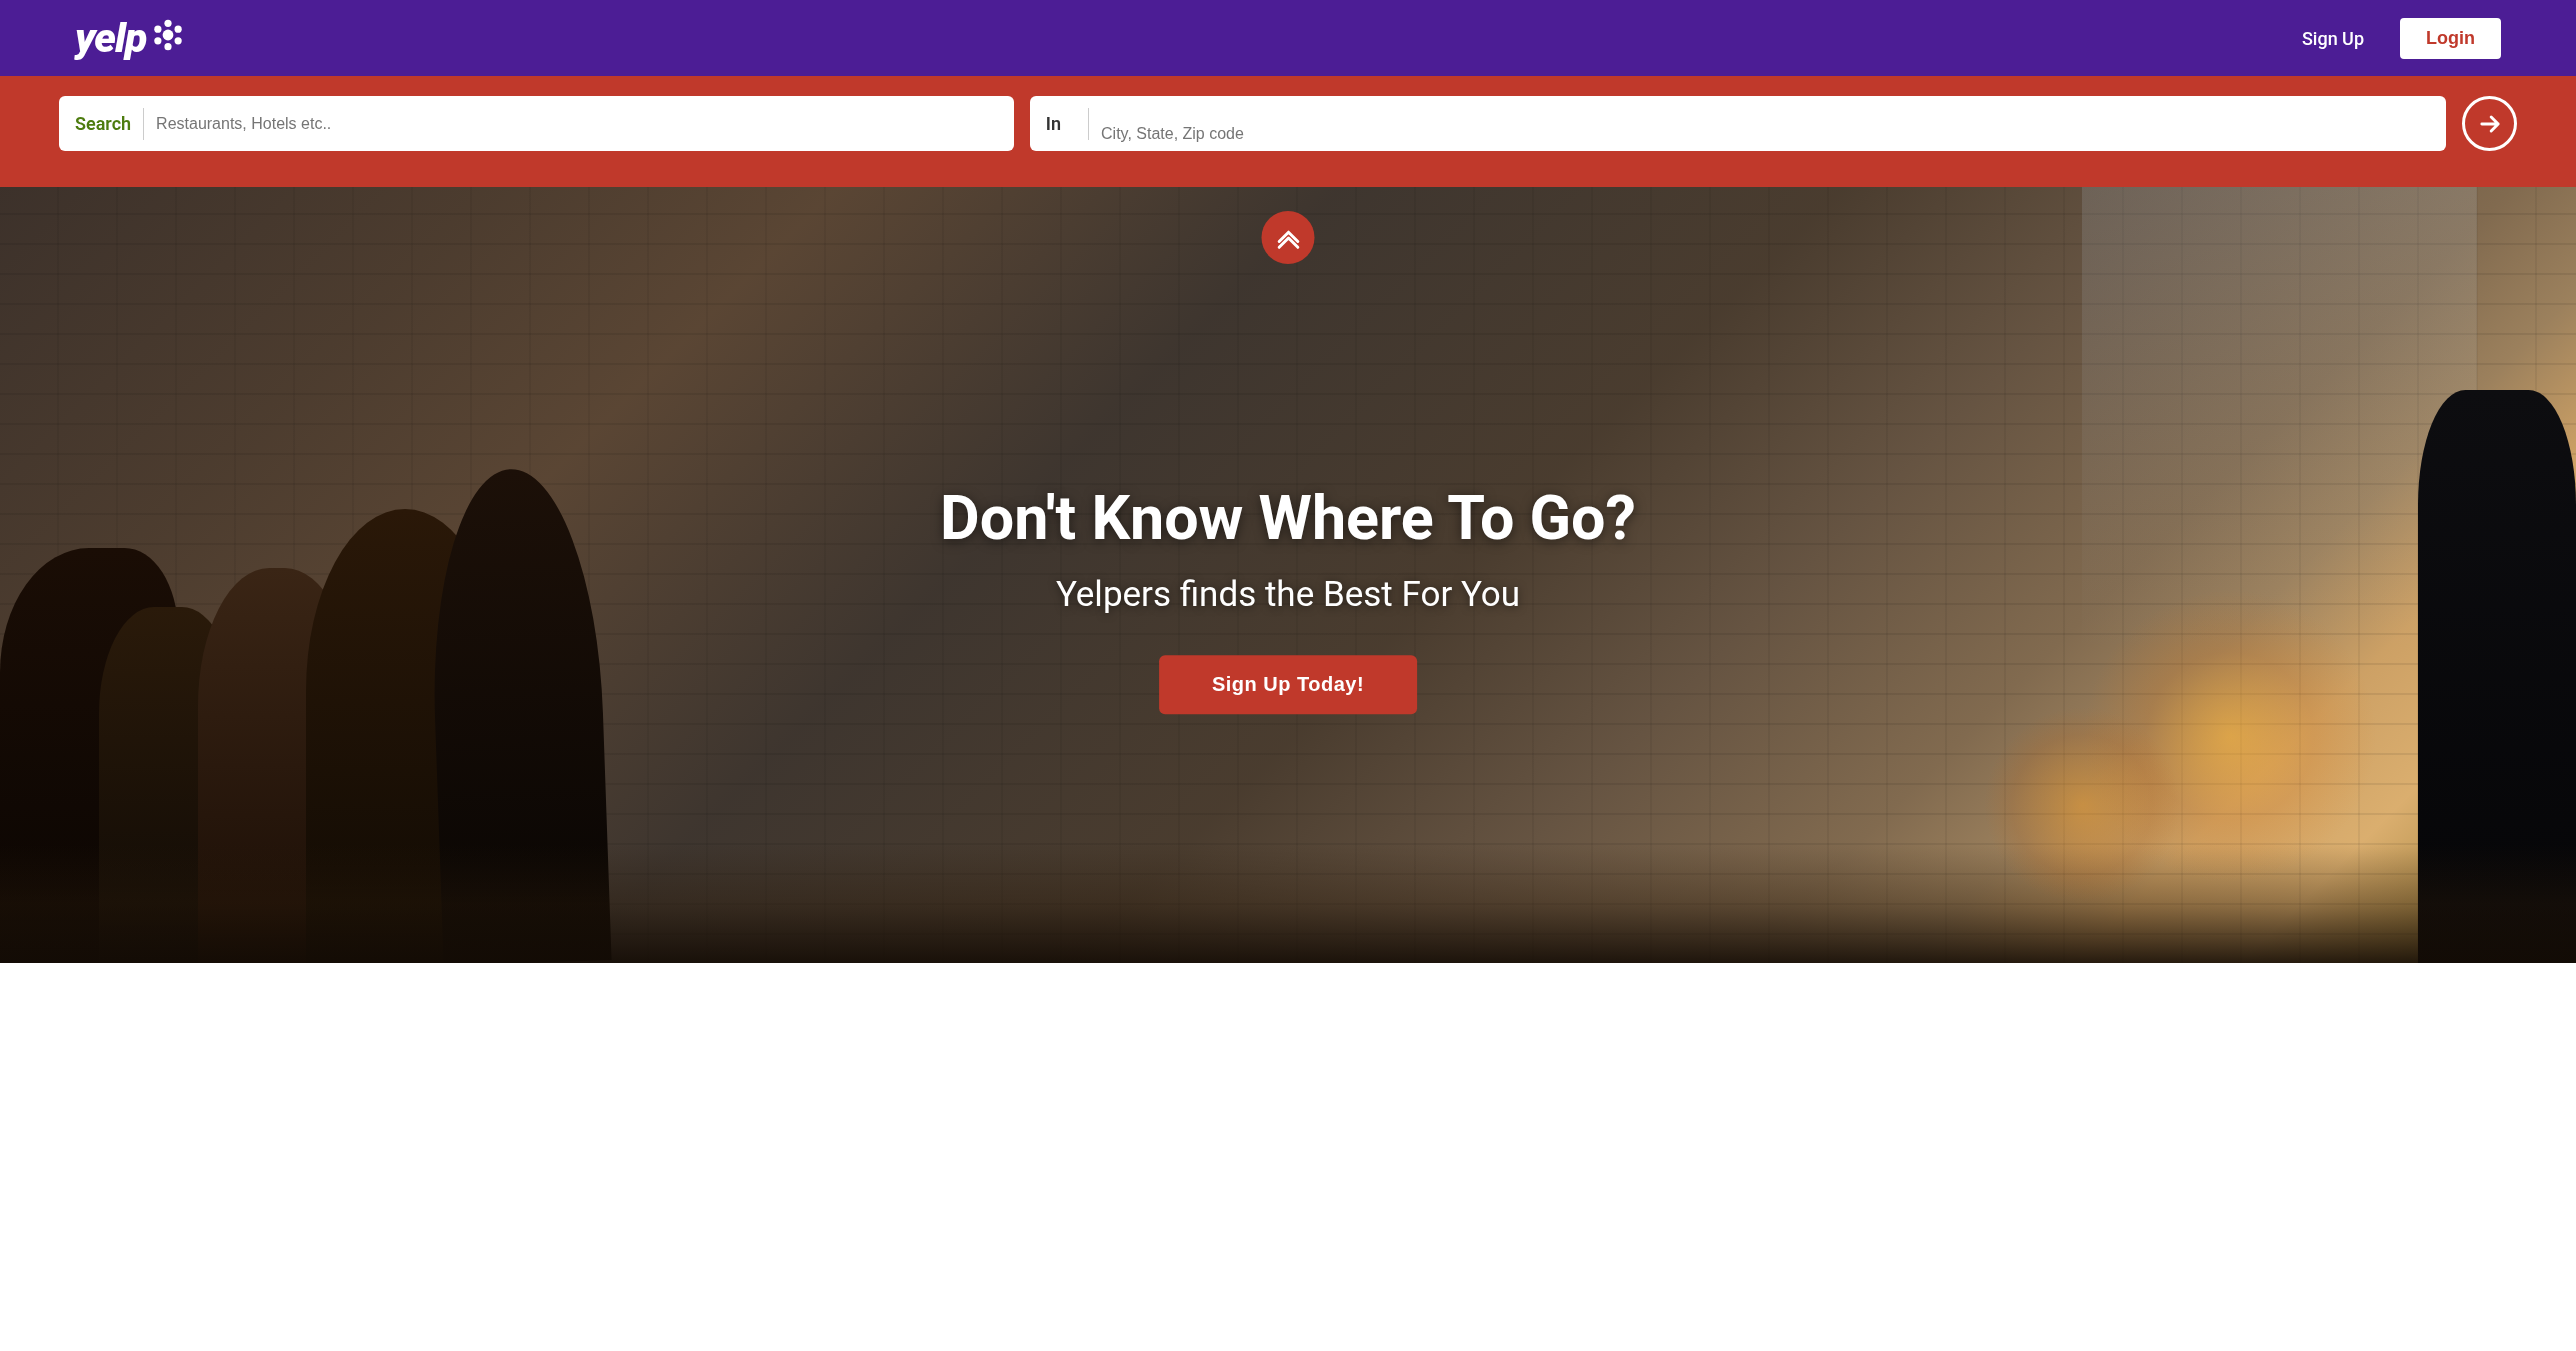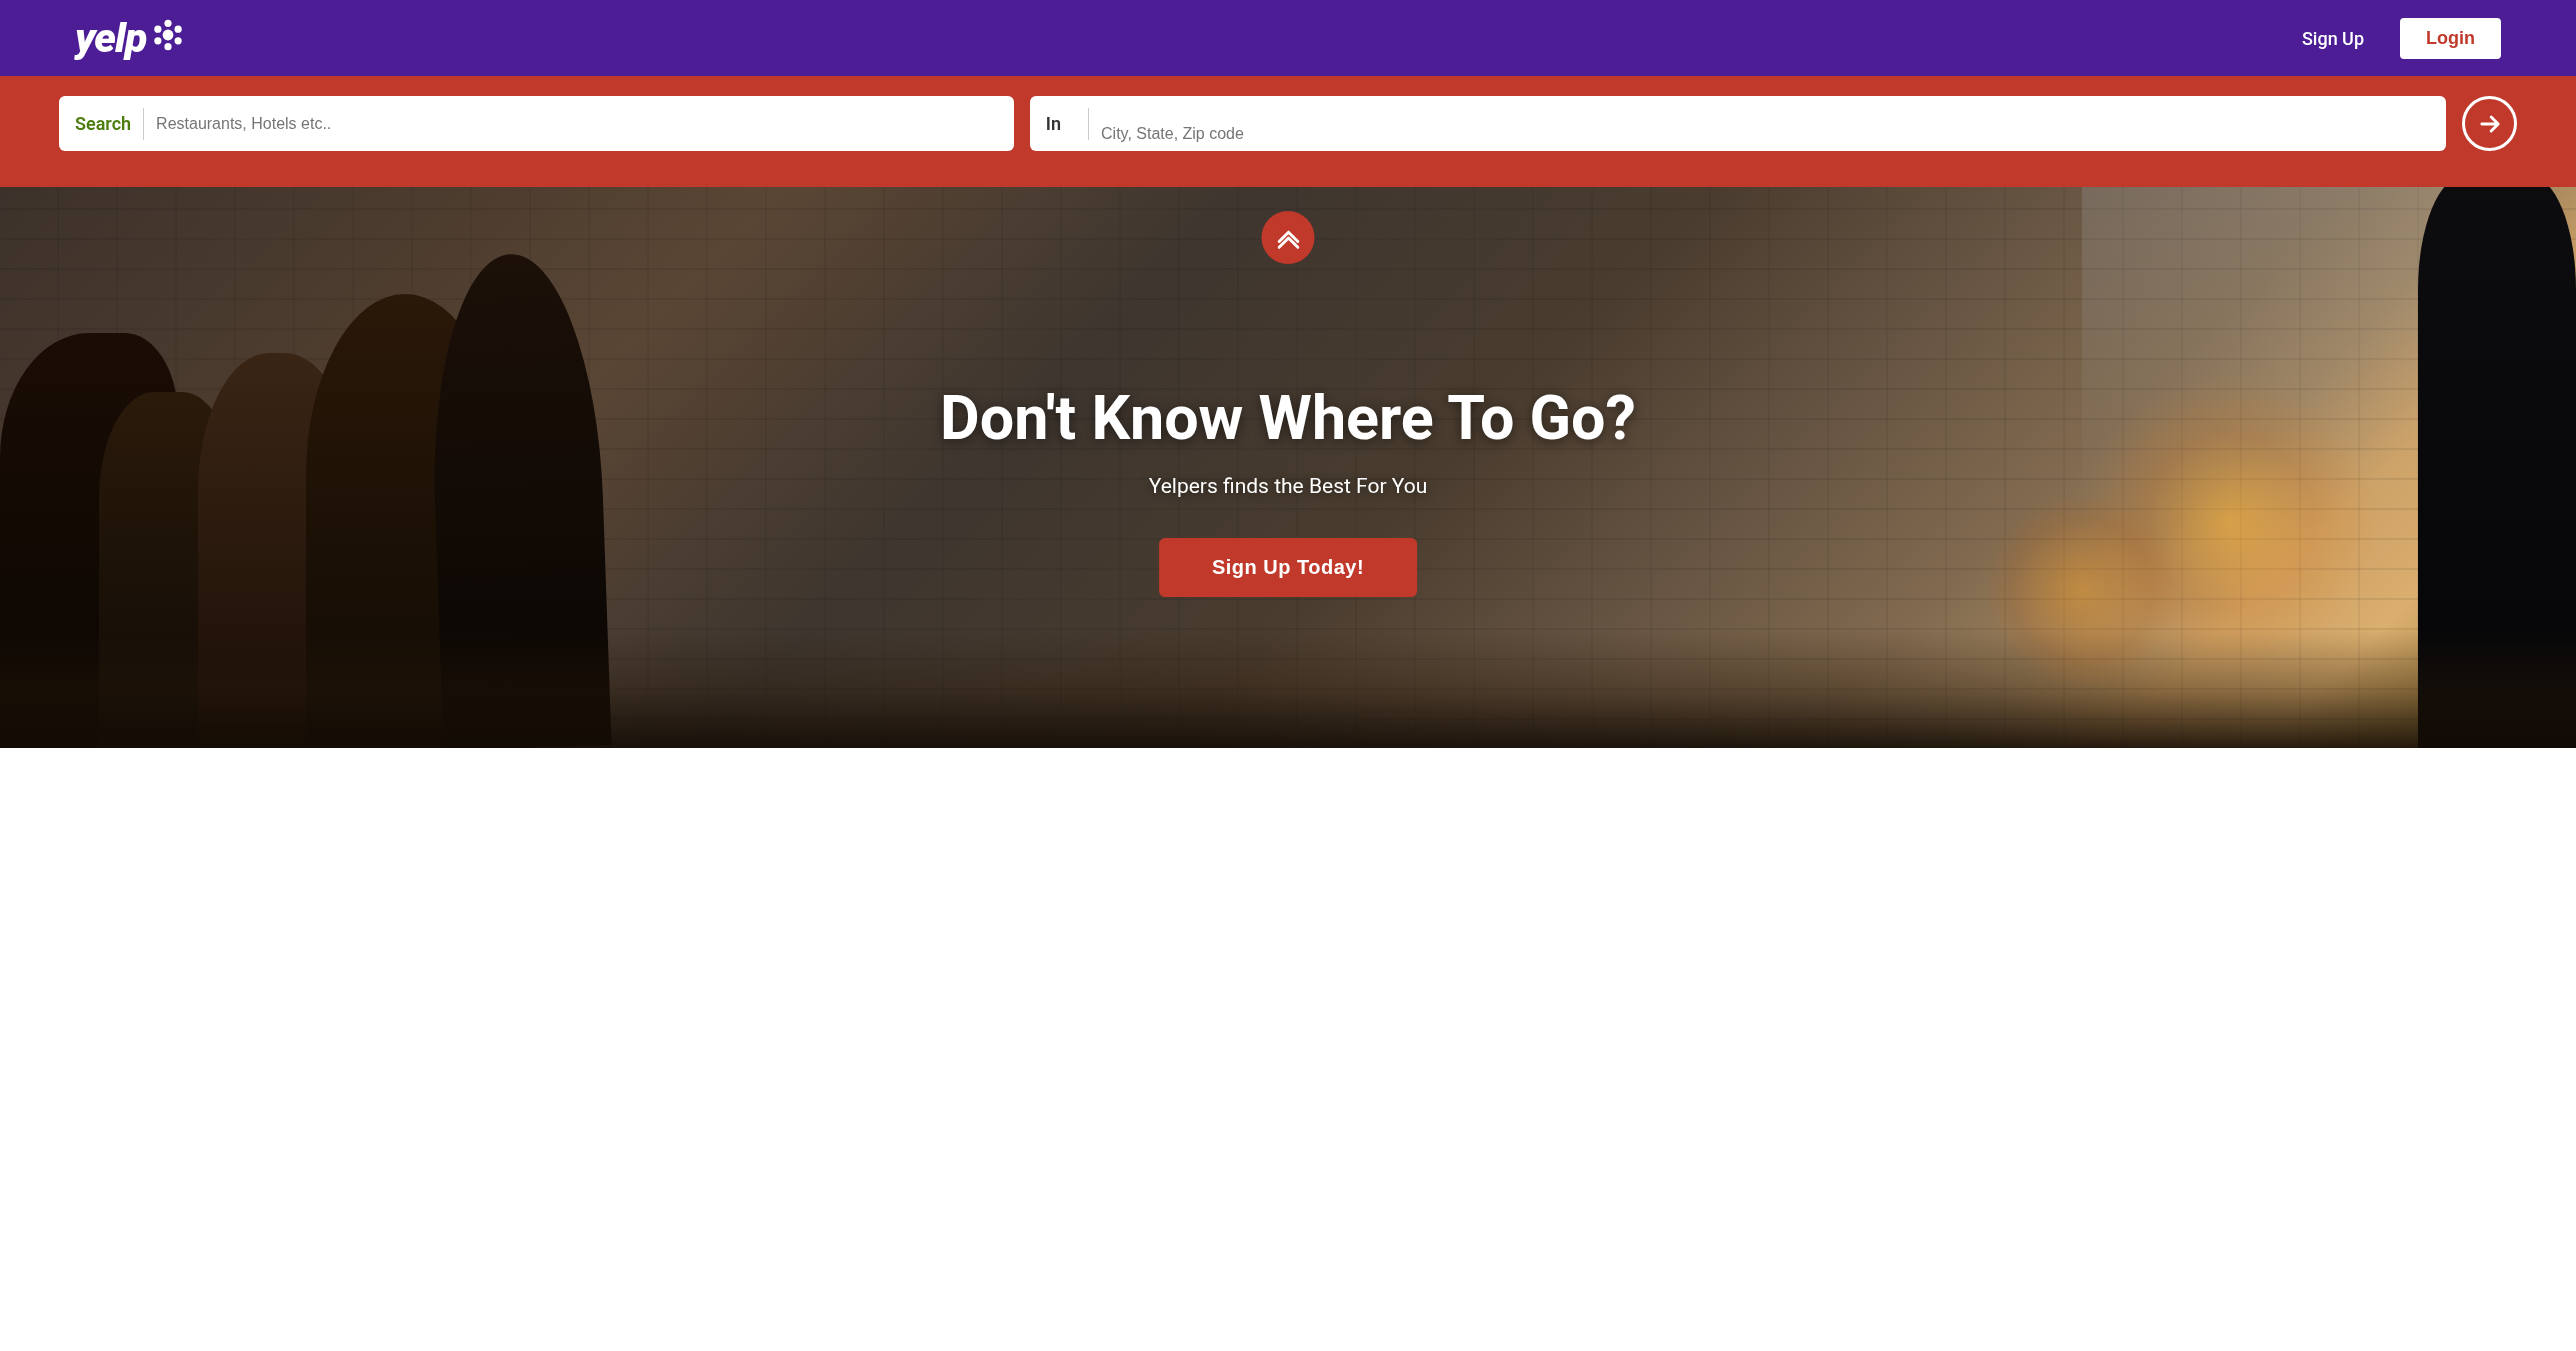--- a/index.html
+++ b/index.html
@@ -168,21 +168,21 @@
     .search-go-btn svg {
       width: 28px;
       height: 28px;
       fill: #fff;
     }
 
     
     .hero {
       position: relative;
       width: 100%;
-      height: 561px;
+      height: 776px;
       overflow: hidden;
     }
 
     
     .hero-scene {
       position: absolute;
       top: 0; left: 0; right: 0; bottom: 0;
       background:
         linear-gradient(135deg,
           #1a0d05 0%,
@@ -292,21 +292,21 @@
     .hero-title {
       font-size: 61px;
       font-weight: 700;
       color: #fff;
       text-shadow: 0 2px 12px rgba(0,0,0,0.5);
       margin-bottom: 20px;
       white-space: nowrap;
     }
 
     .hero-subtitle {
-      font-size: 21px;
+      font-size: 35px;
       font-weight: 400;
       color: #fff;
       text-shadow: 0 1px 8px rgba(0,0,0,0.5);
       margin-bottom: 40px;
     }
 
     .hero-cta-btn {
       background-color: #c0392b;
       color: #fff;
       border: none;

